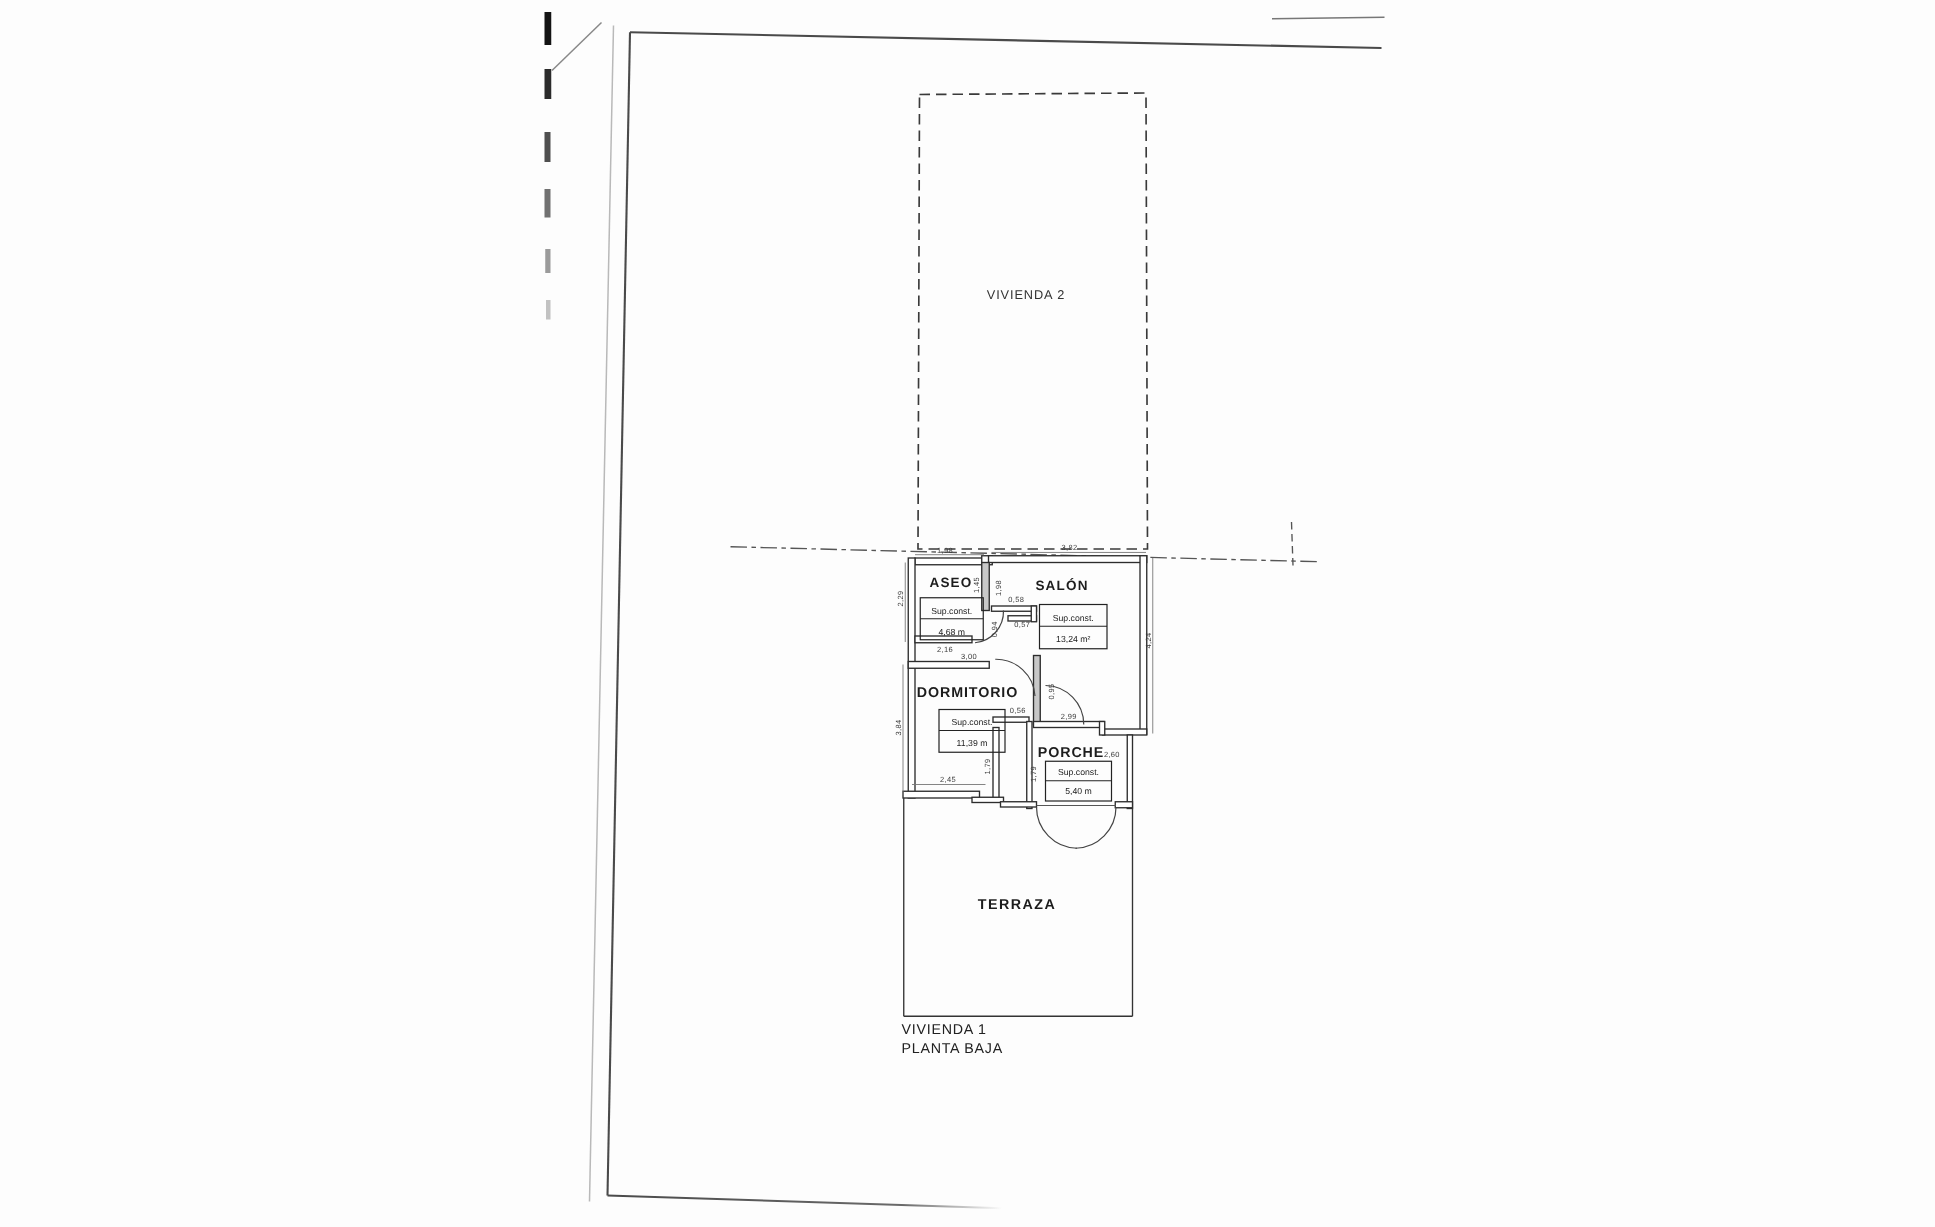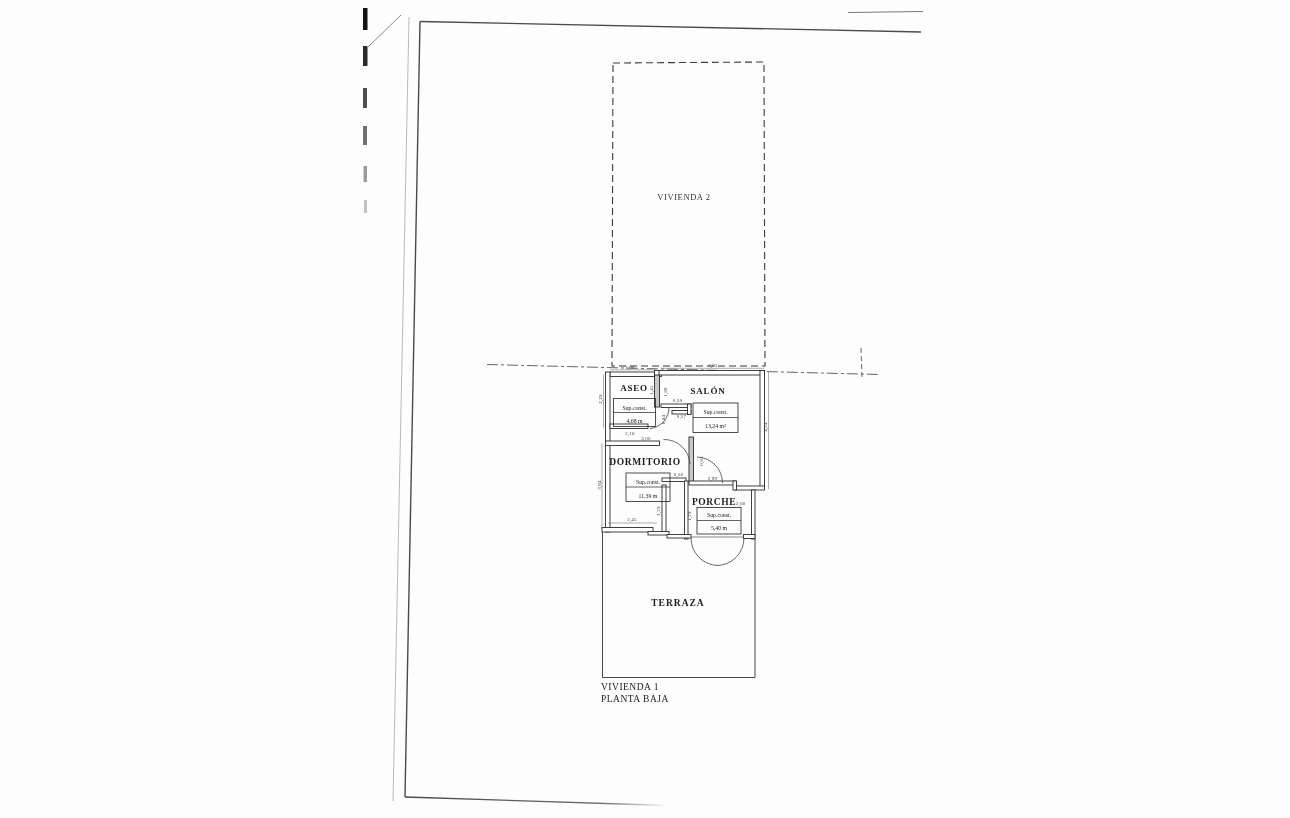--- a/index.html
+++ b/index.html
@@ -1,17 +1,17 @@
 <!DOCTYPE html>
 <html><head>
 <meta charset="utf-8">
 <style>
   html,body{margin:0;padding:0;background:#ffffff;}
   #page{position:relative;width:1290px;height:818px;background:#fdfdfd;overflow:hidden;
-        font-family:Liberation Serif, serif;}
+        font-family:Liberation Sans, sans-serif;}
   svg{position:absolute;left:0;top:0;}
   text{fill:#1c1c1c;}
   .room-label{font-weight:bold;letter-spacing:.8px;font-size:9px;}
   .room-label-lg{font-weight:bold;letter-spacing:.6px;font-size:9.5px;}
   .dim{font-size:5px;fill:#3a3a3a;letter-spacing:.2px;}
   .sup{font-size:5.8px;fill:#222;}
   .unit{font-size:9.5px;fill:#222;letter-spacing:.5px;}
   .parcel-label{font-size:8.5px;fill:#333;letter-spacing:.6px;}
   .wall{fill:#ffffff;stroke:#2d2d2d;stroke-width:.9;}
   .wall-dark{fill:#c8c8c8;stroke:#2d2d2d;stroke-width:.9;}

